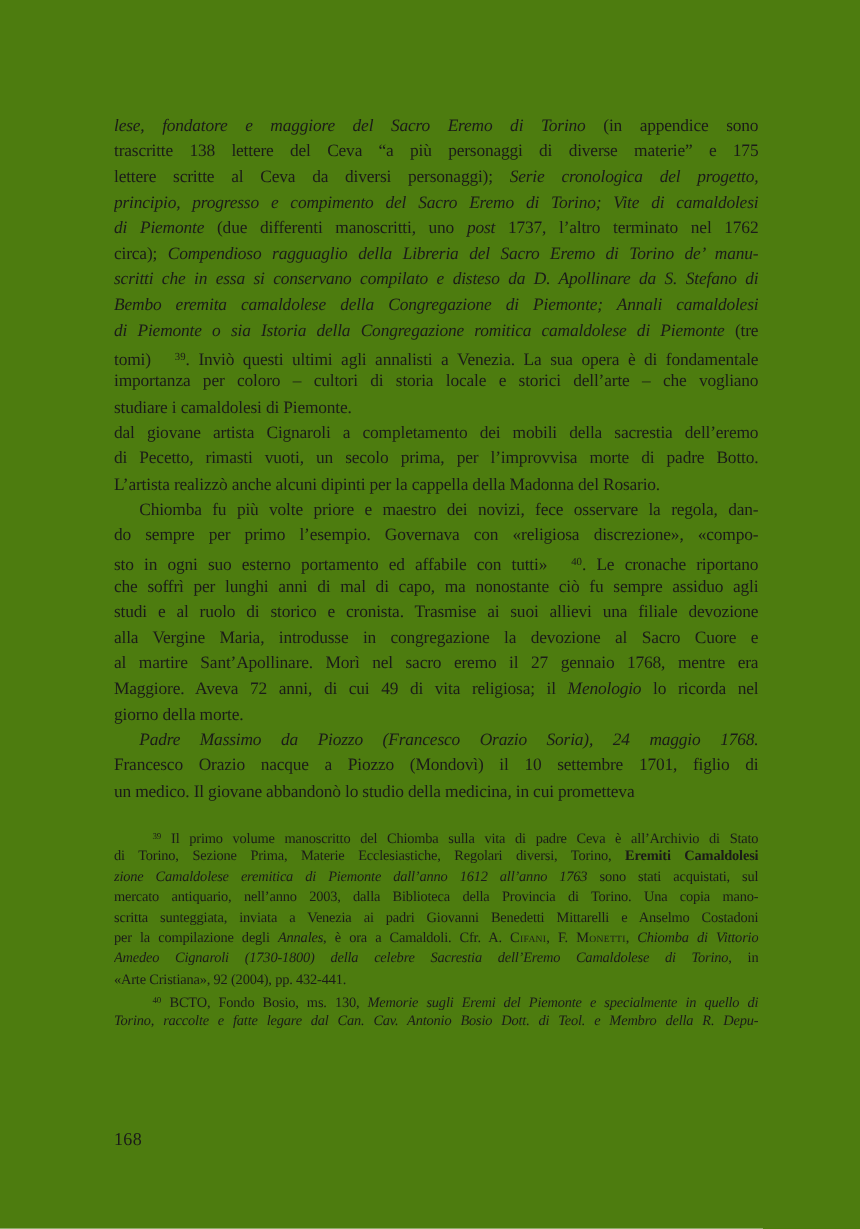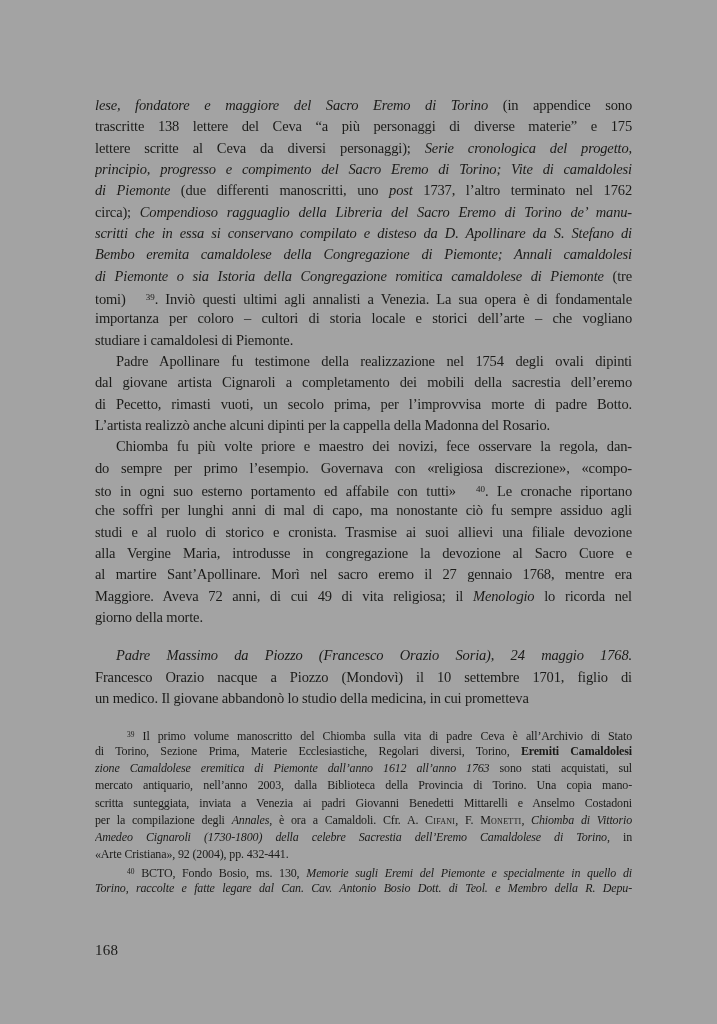--- a/index.html
+++ b/index.html
@@ -4,21 +4,21 @@
 <style>
   html, body {
     margin: 0;
     padding: 0;
     background: #ffffff;
   }
   .page {
     position: relative;
     width: 717px;
     height: 1024px;
-    background: #a3a3a3;
+    background: #4d7c0f;
     color: #1b1b19;
     overflow: hidden;
     font-family: "Liberation Serif", serif;
   }
   .text-block {
     position: absolute;
     left: 95px;
     top: 95px;
     width: 537px;
   }
@@ -45,21 +45,20 @@
   .line-last {
     text-align-last: left;
   }
   .main-text .line-indent {
     text-indent: 21px;
   }
   .footnotes .line-indent {
     text-indent: 12px;
   }
   .para-spaced {
-    margin-top: 17px;
   }
   .seg-r { font-style: normal; }
   .seg-i { font-style: italic; }
   .seg-b { font-weight: bold; }
   .seg-sup {
     font-size: 0.62em;
     vertical-align: 0.45em;
     letter-spacing: 0;
     padding-left: 20px;
   }
@@ -90,21 +89,20 @@
           <div class="line"><span class="seg-i">di Piemonte </span><span class="seg-r">(due differenti manoscritti, uno </span><span class="seg-i">post </span><span class="seg-r">1737, l’altro terminato nel 1762</span></div>
           <div class="line"><span class="seg-r">circa); </span><span class="seg-i">Compendioso ragguaglio della Libreria del Sacro Eremo di Torino de’ manu-</span></div>
           <div class="line"><span class="seg-i">scritti che in essa si conservano compilato e disteso da D. Apollinare da S. Stefano di</span></div>
           <div class="line"><span class="seg-i">Bembo eremita camaldolese della Congregazione di Piemonte; Annali camaldolesi</span></div>
           <div class="line"><span class="seg-i">di Piemonte o sia Istoria della Congregazione romitica camaldolese di Piemonte </span><span class="seg-r">(tre</span></div>
           <div class="line"><span class="seg-r">tomi)</span><span class="seg-sup">39</span><span class="seg-r">. Inviò questi ultimi agli annalisti a Venezia. La sua opera è di fondamentale</span></div>
           <div class="line"><span class="seg-r">importanza per coloro – cultori di storia locale e storici dell’arte – che vogliano</span></div>
           <div class="line line-last"><span class="seg-r">studiare i camaldolesi di Piemonte.</span></div>
         </div>
         <div>
-          <div class="line line-indent"><span class="seg-r">Padre Apollinare fu testimone della realizzazione nel 1754 degli ovali dipinti</span></div>
           <div class="line"><span class="seg-r">dal giovane artista Cignaroli a completamento dei mobili della sacrestia dell’eremo</span></div>
           <div class="line"><span class="seg-r">di Pecetto, rimasti vuoti, un secolo prima, per l’improvvisa morte di padre Botto.</span></div>
           <div class="line line-last"><span class="seg-r">L’artista realizzò anche alcuni dipinti per la cappella della Madonna del Rosario.</span></div>
         </div>
         <div>
           <div class="line line-indent"><span class="seg-r">Chiomba fu più volte priore e maestro dei novizi, fece osservare la regola, dan-</span></div>
           <div class="line"><span class="seg-r">do sempre per primo l’esempio. Governava con «religiosa discrezione», «compo-</span></div>
           <div class="line"><span class="seg-r">sto in ogni suo esterno portamento ed affabile con tutti»</span><span class="seg-sup">40</span><span class="seg-r">. Le cronache riportano</span></div>
           <div class="line"><span class="seg-r">che soffrì per lunghi anni di mal di capo, ma nonostante ciò fu sempre assiduo agli</span></div>
           <div class="line"><span class="seg-r">studi e al ruolo di storico e cronista. Trasmise ai suoi allievi una filiale devozione</span></div>

